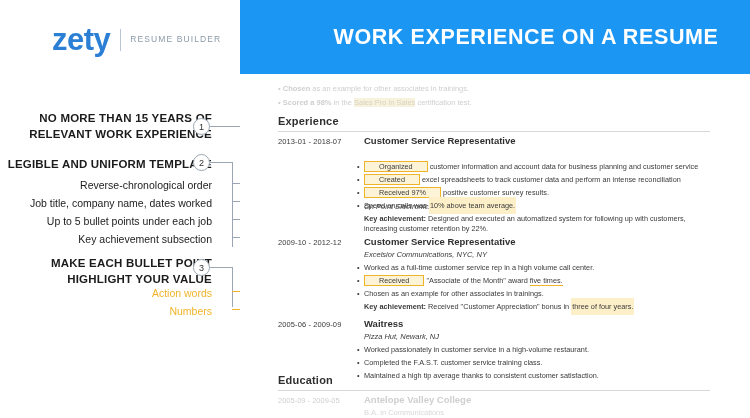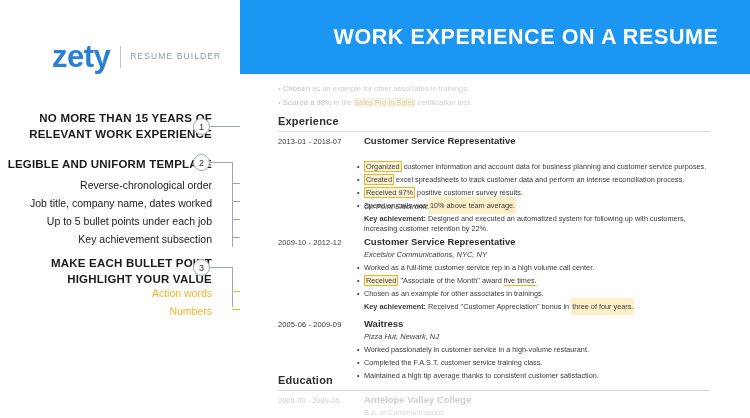--- a/index.html
+++ b/index.html
@@ -6,21 +6,21 @@
   html, body { margin:0; padding:0; }
   body {
     width:750px; height:418px; overflow:hidden;
     font-family:"Liberation Sans", sans-serif;
     background:#ffffff; position:relative;
   }
 
   
   .header { position:absolute; left:0; top:0; width:750px; height:74px; }
   .header-left { position:absolute; left:0; top:0; width:240px; height:74px; background:#fff; }
-  .logo { position:absolute; left:52px; top:39px; display:flex; align-items:center; }
+  .logo { position:absolute; left:52px; top:22px; display:flex; align-items:center; }
   .logo-word { font-size:31px; font-weight:bold; color:#2b7fd4; letter-spacing:-0.5px; font-family:"Liberation Sans", sans-serif; }
   .logo-div { width:1px; height:22px; background:#b9c6d2; margin:0 9px 0 10px; }
   .logo-sub { font-size:8.5px; color:#8a9aa8; letter-spacing:1.1px; line-height:1.1; }
   .header-right { position:absolute; left:240px; top:0; width:510px; height:74px; background:#1c96f3; }
   .header-title { position:absolute; left:0; top:0; width:572px; height:74px;
     display:flex; align-items:center; justify-content:center;
     color:#ffffff; font-size:21.5px; font-weight:bold; letter-spacing:0.6px; }
 
   
   .left-col { position:absolute; left:0; top:74px; width:240px; height:344px; background:#ffffff; }
@@ -48,21 +48,21 @@
   .sec-title { position:absolute; left:38px; font-size:11px; font-weight:bold; color:#2f2f2f; letter-spacing:0.2px; }
   .sec-rule { position:absolute; left:38px; width:432px; height:1px; background:#d8d8d8; }
 
   .date { position:absolute; left:38px; font-size:7.5px; color:#3a3a3a; letter-spacing:0.1px; }
   .job-title { position:absolute; left:124px; font-size:9.5px; font-weight:bold; color:#2f2f2f; }
   .job-sub { position:absolute; left:124px; font-size:7.5px; font-style:italic; color:#3a3a3a; }
   .bullet { position:absolute; left:124px; width:346px; font-size:7.3px; color:#3a3a3a; line-height:1.35; }
   .bullet .dot { position:absolute; left:-7px; top:0; }
   .ach { font-weight:bold; }
   .hl { background:#fdf0c9; padding:4px 1px; }
-  .hl-box { border:1px solid #f0b429; background:#fdf4d8; padding:0 1px; }
+  .hl-box { border:1px solid #f0b429; background:#fdf4d8; padding:0 14px; }
   .uline { border-bottom:1px solid #f0b429; }
 
   .edu-faded { position:absolute; left:38px; font-size:7.5px; color:#cfcfcf; }
   .edu-faded-t { position:absolute; left:124px; font-size:9.5px; font-weight:bold; color:#cfcfcf; }
   .edu-faded-s { position:absolute; left:124px; font-size:7.5px; color:#d8d8d8; }
 </style>
 </head>
 <body>
 
 <div class="header">

